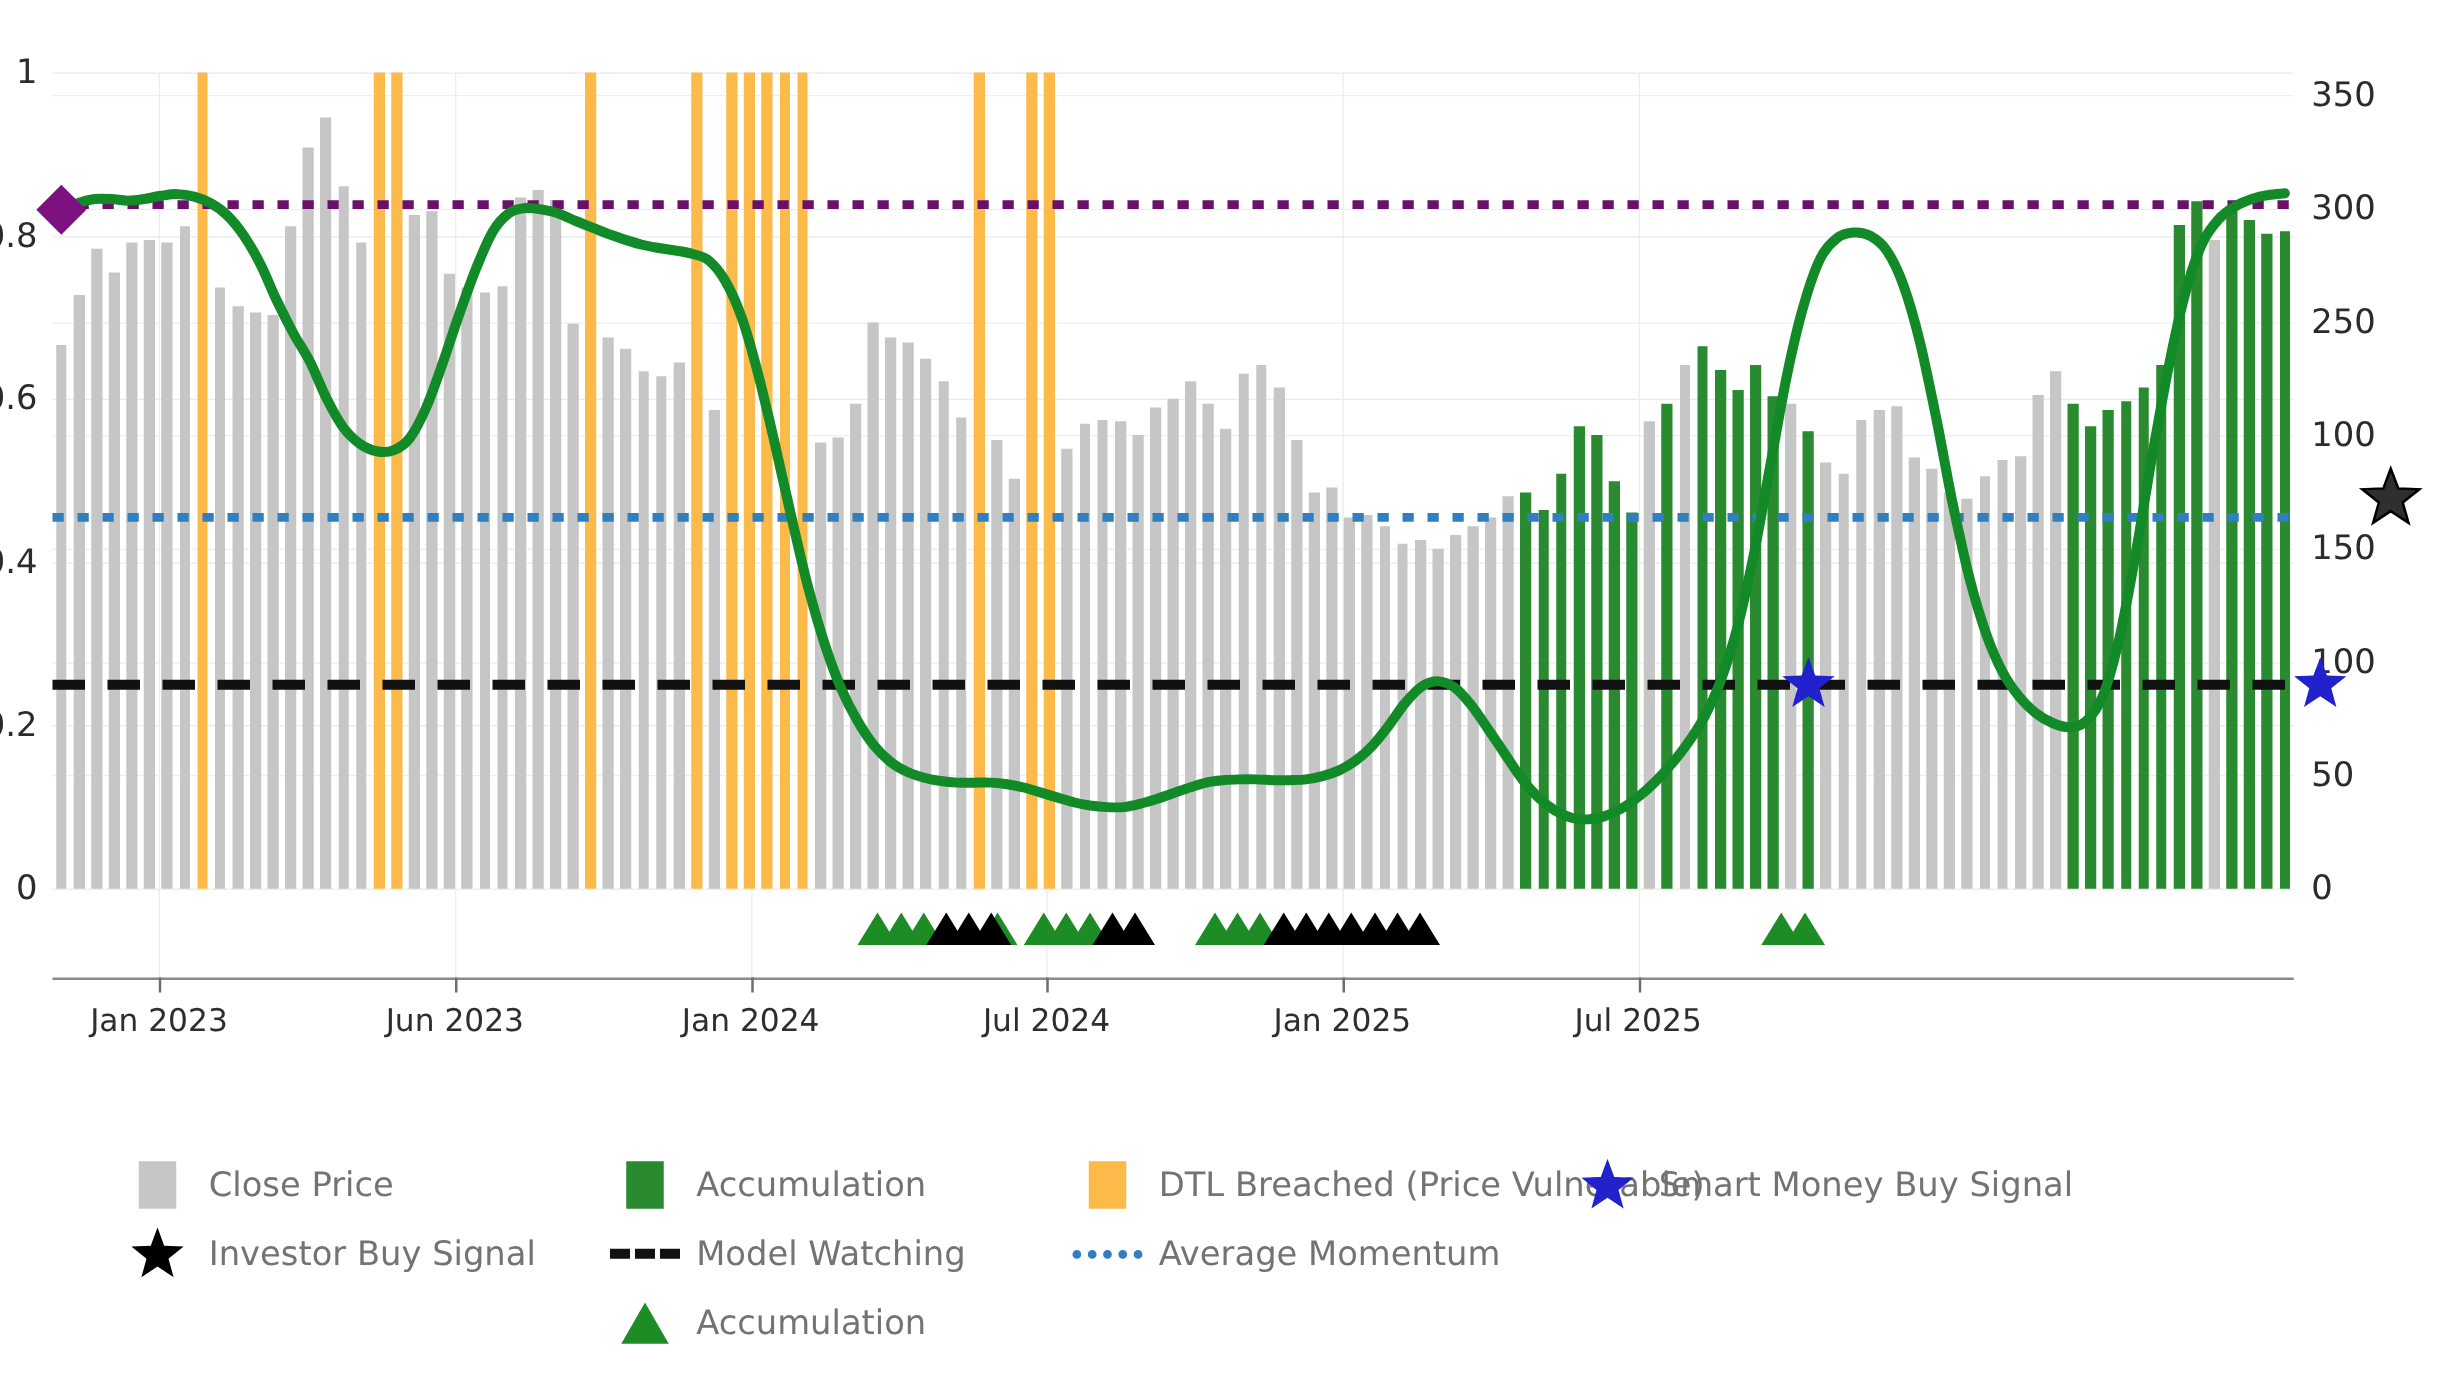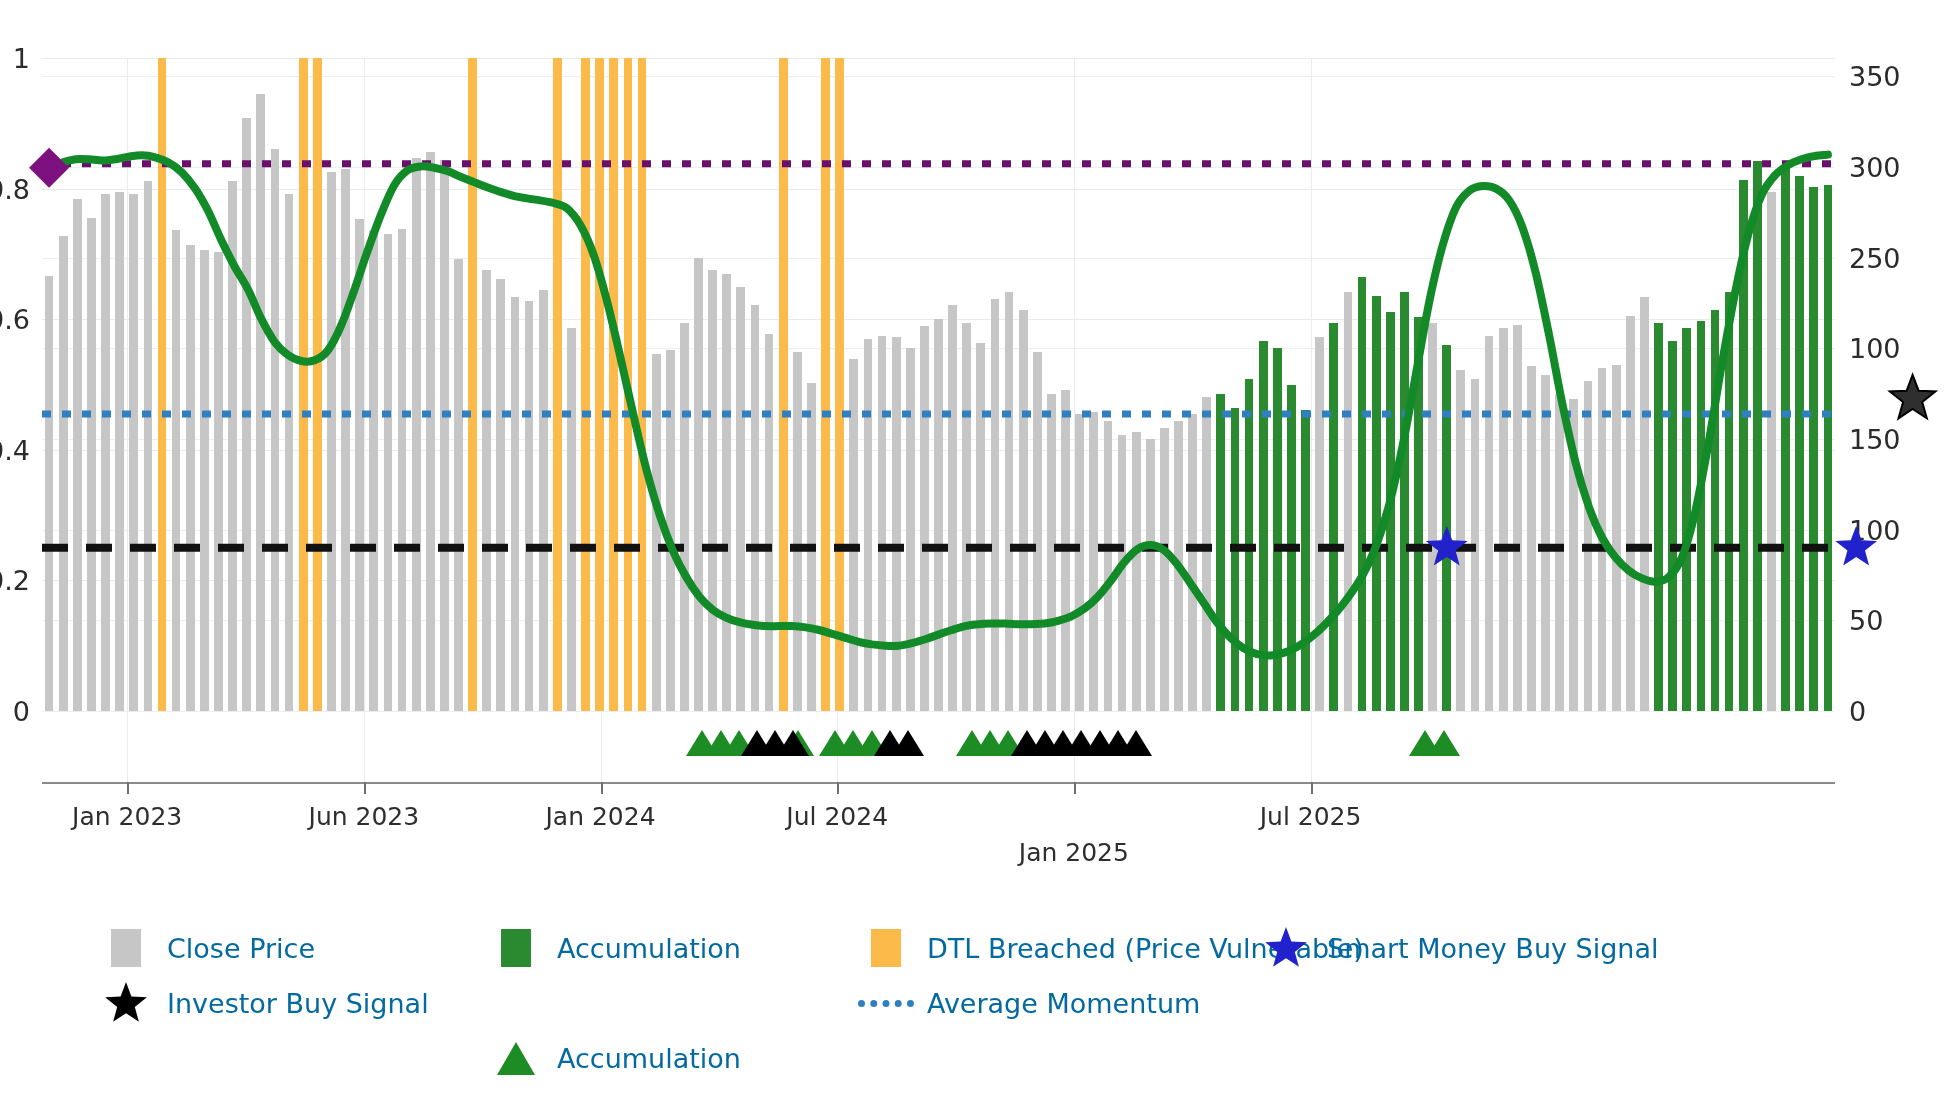--- a/index.html
+++ b/index.html
@@ -40,21 +40,21 @@
   .tri.green{border-bottom:26px solid #1e8c24;}
   .tri.black{border-bottom:26px solid #000000;}
 
   .source{position:absolute;right:24px;top:748px;font-size:27px;color:#9a9a9a;white-space:nowrap;}
 
   
   .legend{position:absolute;left:95px;top:925px;width:1800px;}
   .legrow{display:flex;align-items:center;margin-bottom:9px;}
   .legcell{display:flex;align-items:center;}
   .legkey{width:62px;display:flex;align-items:center;justify-content:center;flex:0 0 62px;}
-  .legtext{font-size:27px;color:#0369a1;white-space:nowrap;margin-left:10px;}
+  .legtext{font-size:27px;color:#737373;white-space:nowrap;margin-left:10px;}
   .sw-rect{width:30px;height:38px;display:block;}
   .sw-line{width:52px;height:7px;display:block;border-radius:1px;}
   .sw-dashline{width:56px;height:0;border-top:8px dashed #111;}
   .sw-dotline{width:56px;height:0;border-top:7px dotted #2f7fc1;}
   .star{display:block;}
 </style>
 </head>
 <body>
 
 <div id="root">
@@ -250,21 +250,21 @@
   <div class="xaxis" id="xaxis">
       <div class="xtickmark" style="left: 85.1675px;"></div>
       <div class="xlabel" style="left: 85.1675px;">Jan 2023</div>
       <div class="xtickmark" style="left: 321.844px;"></div>
       <div class="xlabel" style="left: 321.844px;">Jun 2023</div>
       <div class="xtickmark" style="left: 558.519px;"></div>
       <div class="xlabel" style="left: 558.519px;">Jan 2024</div>
       <div class="xtickmark" style="left: 795.196px;"></div>
       <div class="xlabel" style="left: 795.196px;">Jul 2024</div>
       <div class="xtickmark" style="left: 1031.87px;"></div>
-      <div class="xlabel" style="left: 1031.87px; margin-top: 36px;">Jan 2025</div>
+      <div class="xlabel" style="left: 1031.87px;">Jan 2025</div>
       <div class="xtickmark" style="left: 1268.55px;"></div>
       <div class="xlabel" style="left: 1268.55px;">Jul 2025</div>
     </div>
 
   <div class="markers" id="markers">
       <div class="tri green" style="left: 644.362px;"></div>
       <div class="tri green" style="left: 662.65px;"></div>
       <div class="tri green" style="left: 680.76px;"></div>
       <div class="tri green" style="left: 739.75px;"></div>
       <div class="tri green" style="left: 777.223px;"></div>
@@ -321,20 +321,26 @@
       </div>
       <div class="legrow" style="position: relative; height: 46px;">
         <div class="legcell" style="position: absolute; left: 0px;">
           <div class="legkey">
             <svg width="46" height="46" class="star">
               <path d="M23.0,2.0L28.4,16.5L43.9,17.2L31.8,26.9L35.9,41.8L23.0,33.2L10.1,41.8L14.2,26.9L2.1,17.2L17.6,16.5Z" fill="#000000"></path>
             </svg>
           </div>
           <span class="legtext">Investor Buy Signal</span>
         </div>
+        <div class="legcell" style="position: absolute; left: 390px;">
+          <div class="legkey">
+            <span class="sw-dashline" style="border-top-color: rgb(17, 17, 17);"></span>
+          </div>
+          <span class="legtext">Model Watching</span>
+        </div>
         <div class="legcell" style="position: absolute; left: 760px;">
           <div class="legkey">
             <span class="sw-dotline" style="border-top-color: rgb(47, 127, 193);"></span>
           </div>
           <span class="legtext">Average Momentum</span>
         </div>
       </div>
       <div class="legrow" style="position: relative; height: 46px;">
         <div class="legcell" style="position: absolute; left: 390px;">
           <div class="legkey">

